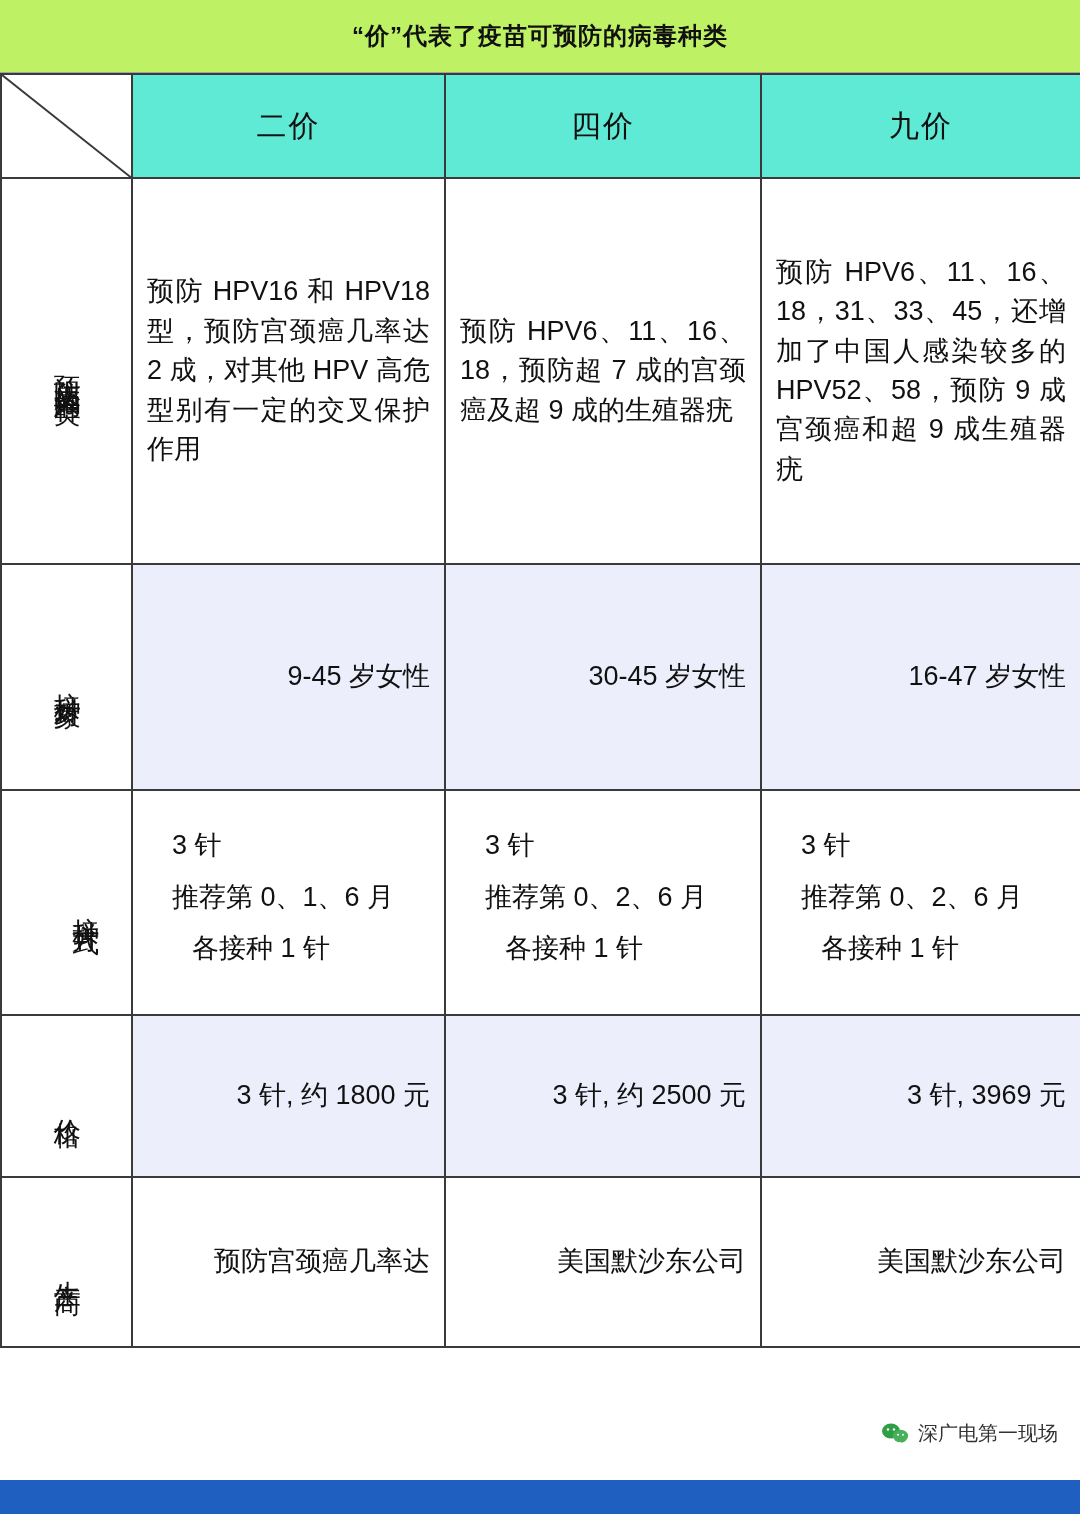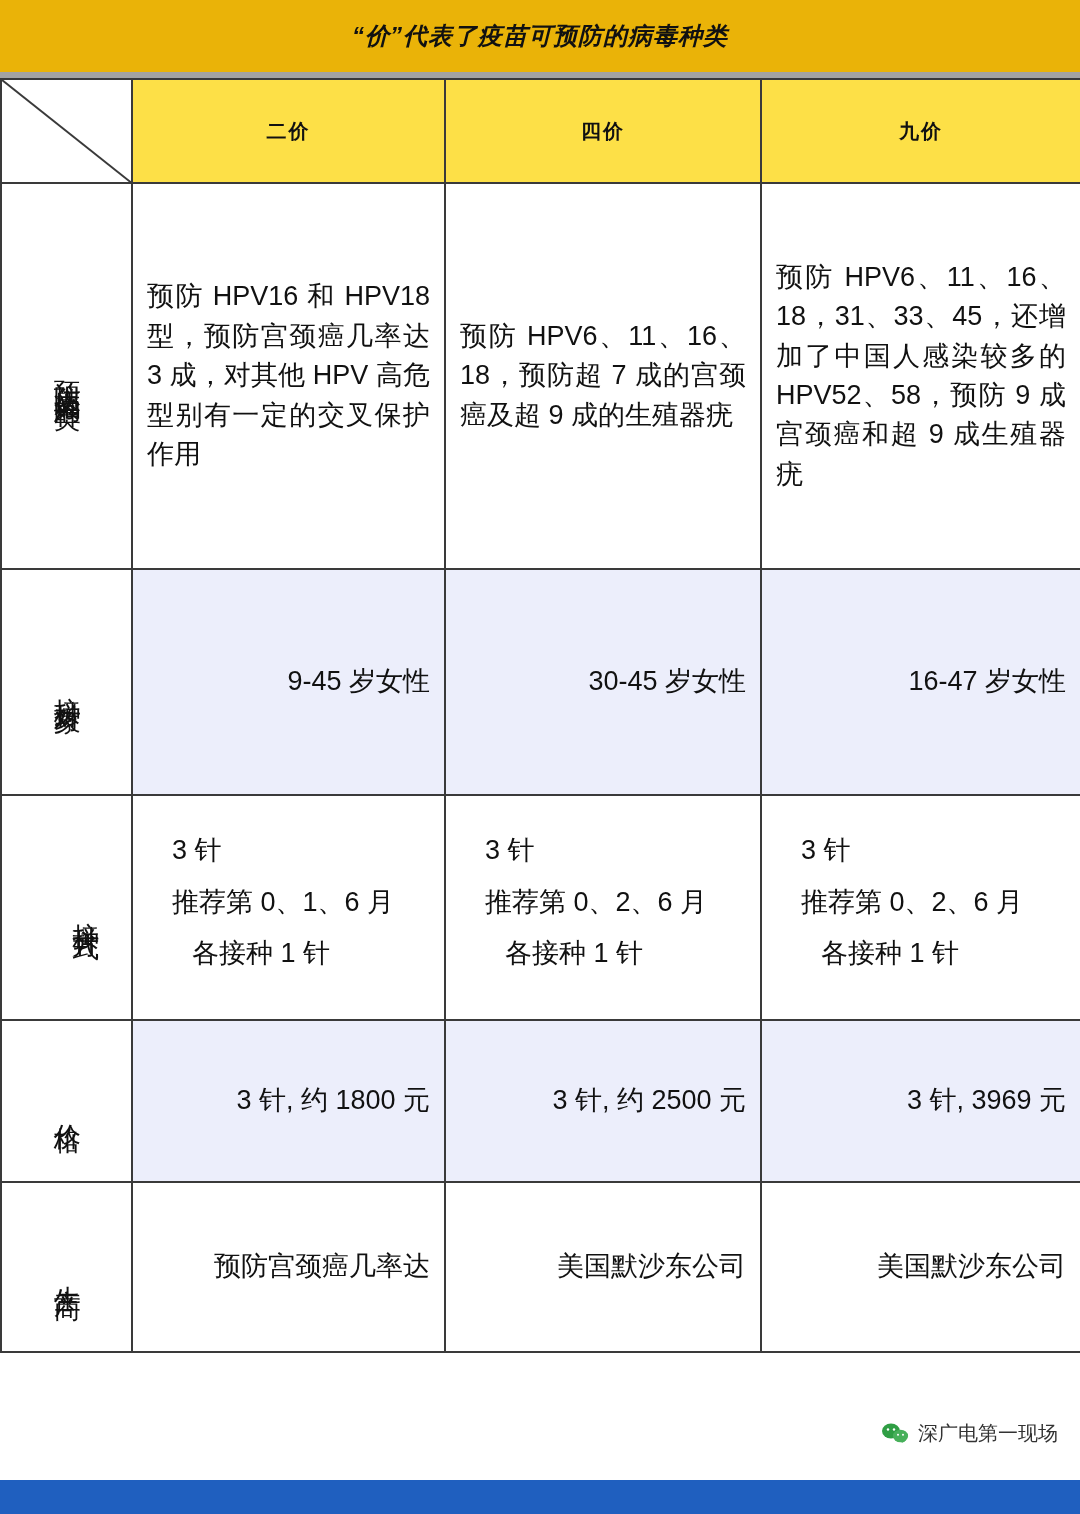--- a/index.html
+++ b/index.html
@@ -31,26 +31,25 @@
     justify-content: center;
   }
   .title-bar .title {
     color: #ffffff;
     font-size: 43px;
     font-weight: bold;
     letter-spacing: 3px;
   }
   .subtitle-bar {
     height: 72px;
-    background: #eab308;
+    background: #bef264;
     display: flex;
     align-items: center;
     justify-content: center;
-    border-bottom: 6px solid #a3a3a3;
-    font-style: italic;
+    border-bottom: 1px solid #a3a3a3;
   }
   .subtitle-bar .subtitle {
     font-size: 24px;
     font-weight: bold;
     color: #111111;
     letter-spacing: 1px;
   }
   
   table.matrix {
     border-collapse: collapse;
@@ -71,24 +70,24 @@
     background: #ffffff;
     position: relative;
     padding: 0;
     height: 104px;
   }
   .corner-cell .diag {
     position: absolute;
     inset: 0;
   }
   .head-cell {
-    background: #fde047;
+    background: #5eead4;
     text-align: center;
-    font-size: 20px;
-    font-weight: bold;
+    font-size: 30px;
+    font-weight: normal;
     letter-spacing: 2px;
     height: 104px;
     color: #111111;
   }
   .row-label {
     background: #ffffff;
     text-align: center;
     font-size: 27px;
     letter-spacing: 2px;
     color: #111111;
@@ -182,21 +181,21 @@
         </td>
         <td class="head-cell">二价</td>
         <td class="head-cell">四价</td>
         <td class="head-cell">九价</td>
       </tr>
 
       <tr class="row-desc">
         <td class="row-label">
           <span class="vtext">预防病毒的种类</span>
         </td>
-        <td class="cell white justify">预防 HPV16 和 HPV18 型，预防宫颈癌几率达 3 成，对其他 HPV 高危型别有一定的交叉保护作用</td>
+        <td class="cell white justify">预防 HPV16 和 HPV18 型，预防宫颈癌几率达 2 成，对其他 HPV 高危型别有一定的交叉保护作用</td>
         <td class="cell white justify">预防 HPV6、11、16、18，预防超 7 成的宫颈癌及超 9 成的生殖器疣</td>
         <td class="cell white justify">预防 HPV6、11、16、18，31、33、45，还增加了中国人感染较多的 HPV52、58，预防 9 成宫颈癌和超 9 成生殖器疣</td>
       </tr>
 
       <tr class="row-target">
         <td class="row-label">
           <span class="vtext">接种对象</span>
         </td>
         <td class="cell lav center">9-45 岁女性</td>
         <td class="cell lav center">30-45 岁女性</td>

